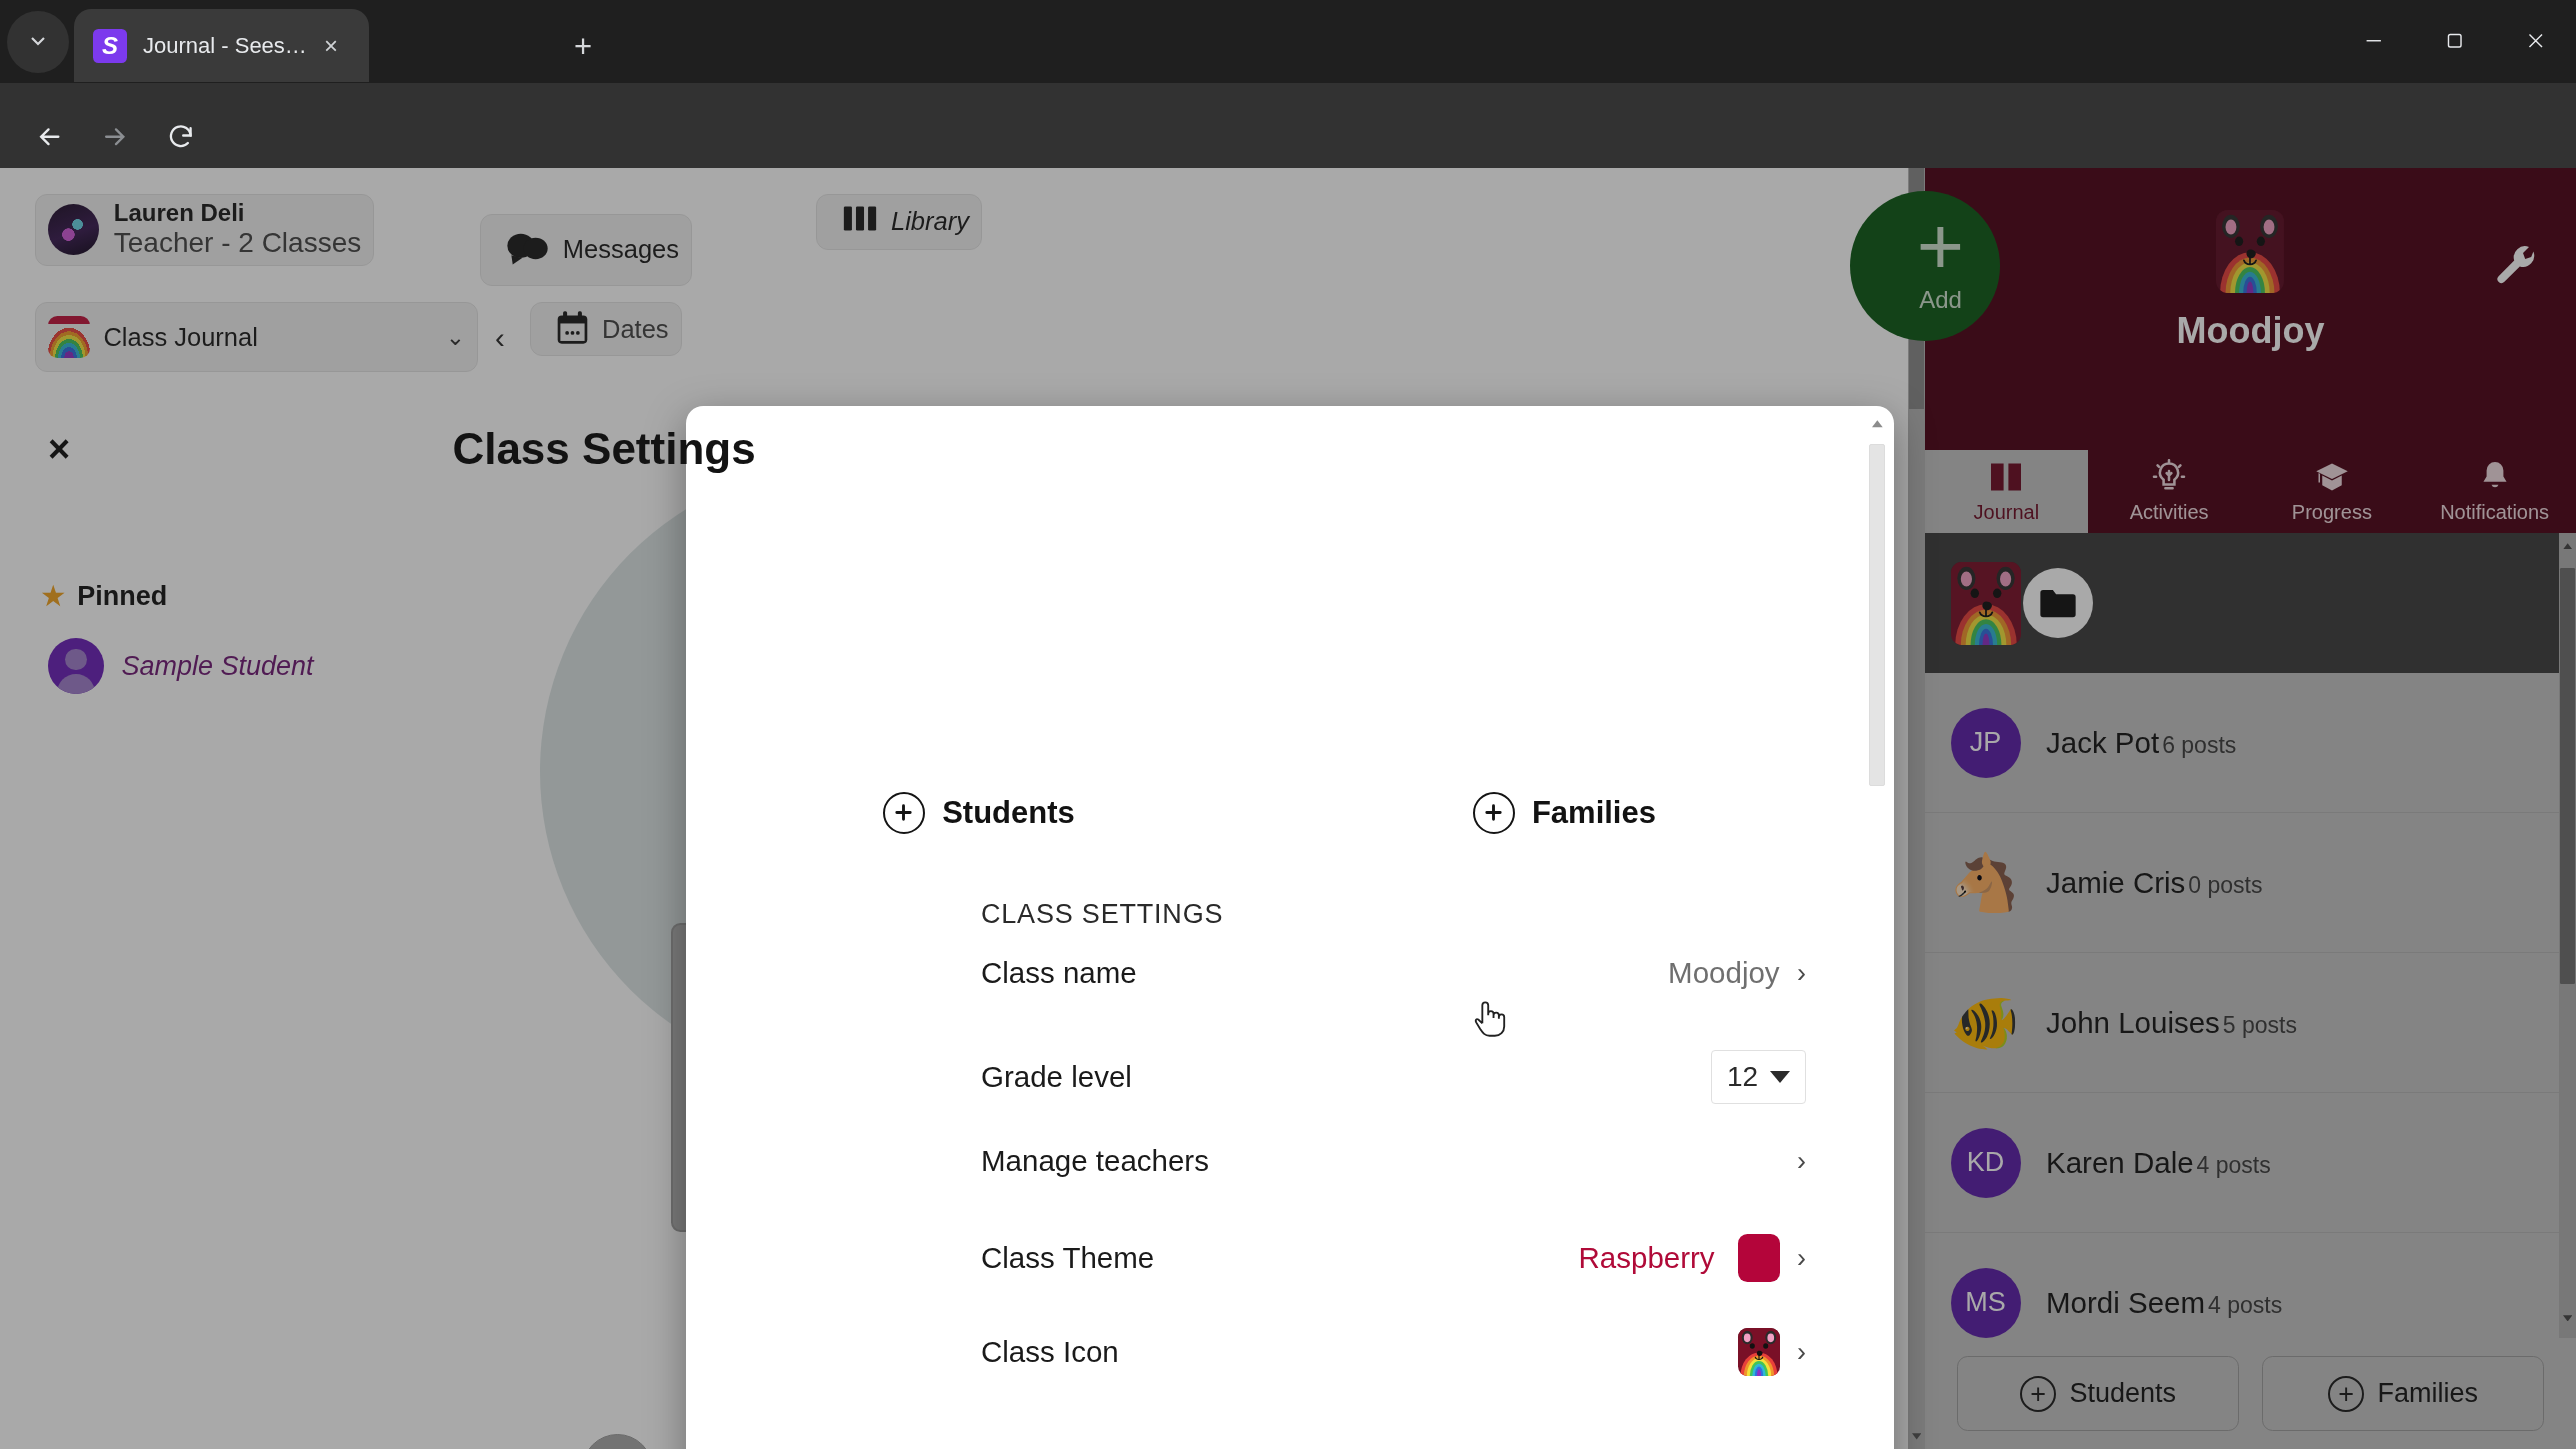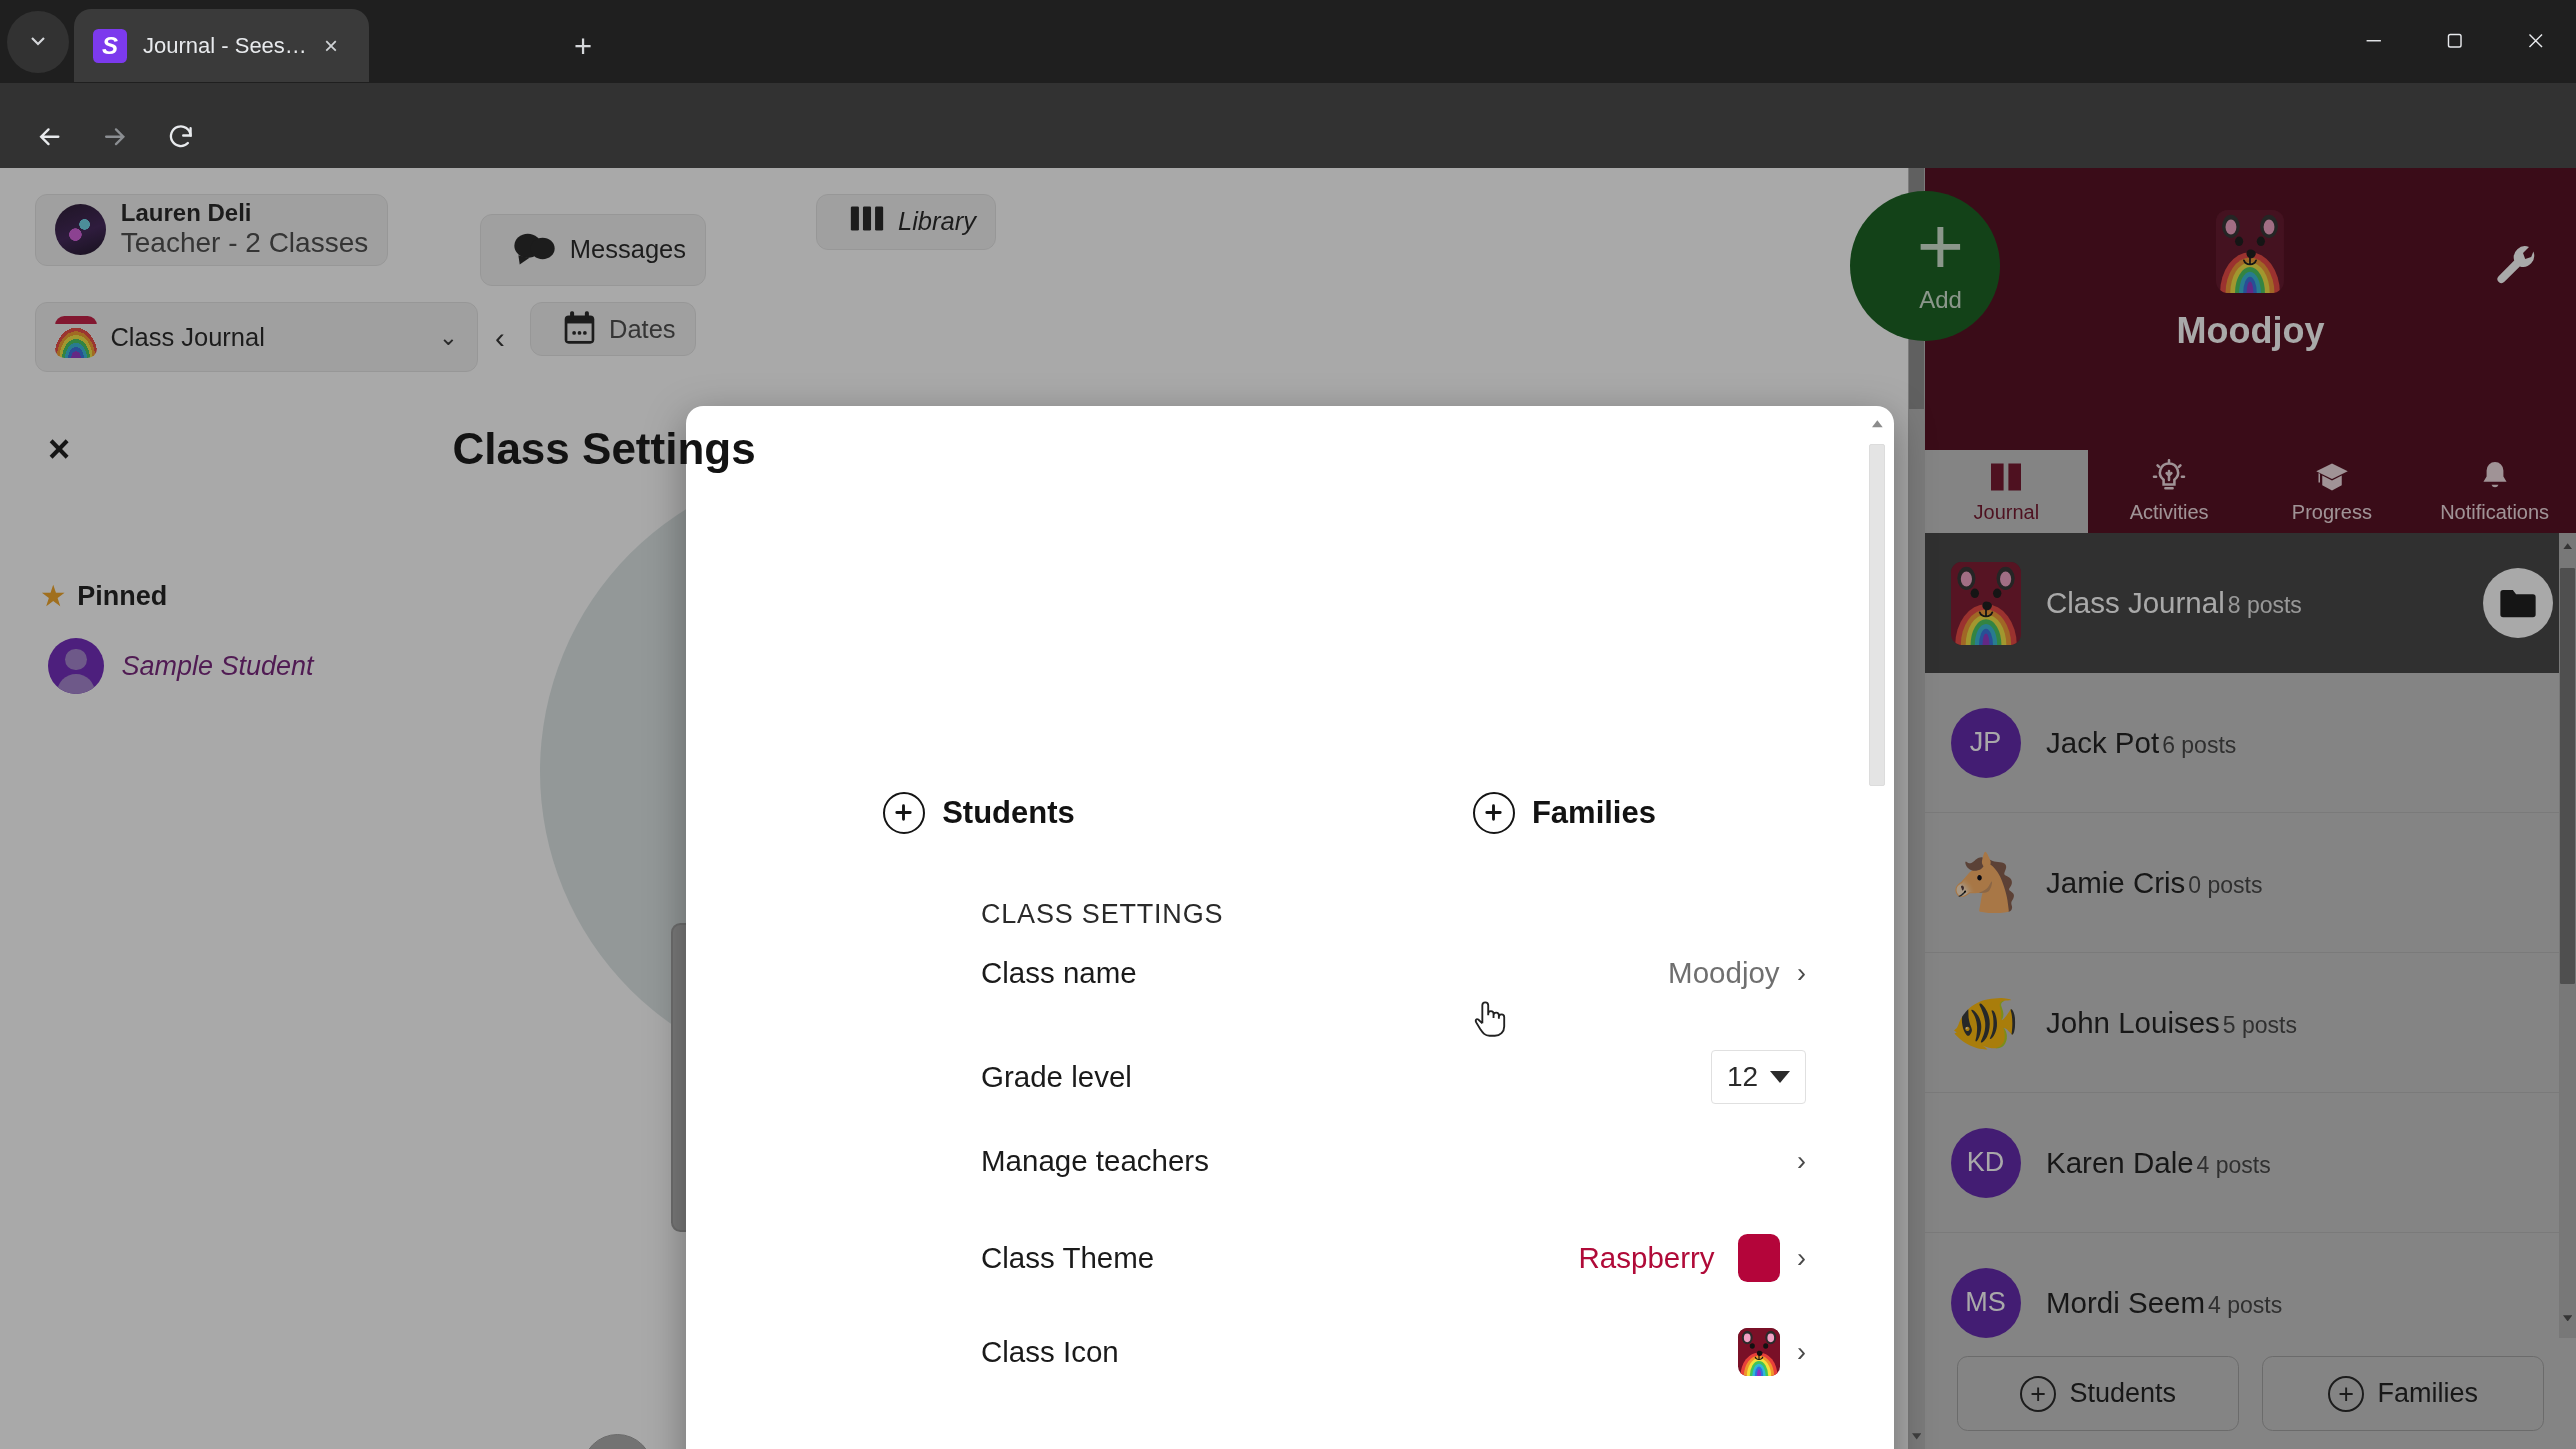--- a/index.html
+++ b/index.html
@@ -69,21 +69,21 @@
   .incognito-pill span { color:#e8eaed; font-size:21.5px; margin-left:13.4px; }
   .kebab { width:56px; height:62px; display:flex; align-items:center; justify-content:center; margin-left:5.4px; }
 
   
   #page { position:absolute; left:0; top:168px; width:2576px; height:1281px; background:#fff; overflow:hidden; }
   #page-dim { position:absolute; inset:0; background:#9a9a9a; }
 
   
   .chip {
     position:absolute; background:#f1f1f1; border:1.3px solid #e3e3e3; border-radius:12px;
-    display:flex; align-items:center; padding:0 19px;
+    display:flex; align-items:center; padding:0 12px;
   }
   #teacher-chip { left:35px; top:25.5px; height:72px; }
   #teacher-avatar {
     width:51px; height:51px; border-radius:25.5px; flex:none;
     background:
       radial-gradient(circle at 40% 60%, #d05ad8 0 14%, transparent 15%),
       radial-gradient(circle at 58% 40%, #6ad3e6 0 12%, transparent 13%),
       linear-gradient(160deg,#20102a,#3a1c52 55%,#140a1e);
   }
   #teacher-text { margin-left:14.8px; }
@@ -540,24 +540,20 @@
                   <path d="M28 122a22 38 0 0144 0z" fill="#41c45a"></path>
                 <path d="M34 122a16 31 0 0132 0z" fill="#2fb7d6"></path>
                   <path d="M40 122a10 24 0 0120 0z" fill="#2f6fe0"></path>
                 <path d="M45 122a5 17 0 0110 0z" fill="#8e2fc4"></path>
                 <ellipse cx="34" cy="46" rx="6" ry="7" fill="#111"></ellipse>
                   <ellipse cx="66" cy="46" rx="6" ry="7" fill="#111"></ellipse>
                 <path d="M50 58c7 0 11 5 7 10-3 4-8 4-11 0-3-5 0-10 4-10z" fill="#111"></path>
                 <path d="M50 70v10M50 80c-5 0-8-3-9-6M50 80c5 0 8-3 9-6" stroke="#111" stroke-width="2.6" fill="none" stroke-linecap="round"></path>
               </svg>
             </span>
-          </span>
-          <span class="sb-txt">
-            <span class="sb-name">Class Journal</span>
-            <span class="sb-sub">8 posts</span>
           </span>
           <span class="folder-badge">
             <svg viewBox="0 0 28 24" fill="#111">
                 <path d="M1 4.5A2 2 0 013 2.5h7.2l2.4 3H25a2 2 0 012 2v13a2 2 0 01-2 2H3a2 2 0 01-2-2z"></path>
               </svg>
           </span>
         </div>
 
         <div class="sb-item">
           <span class="sb-av">

